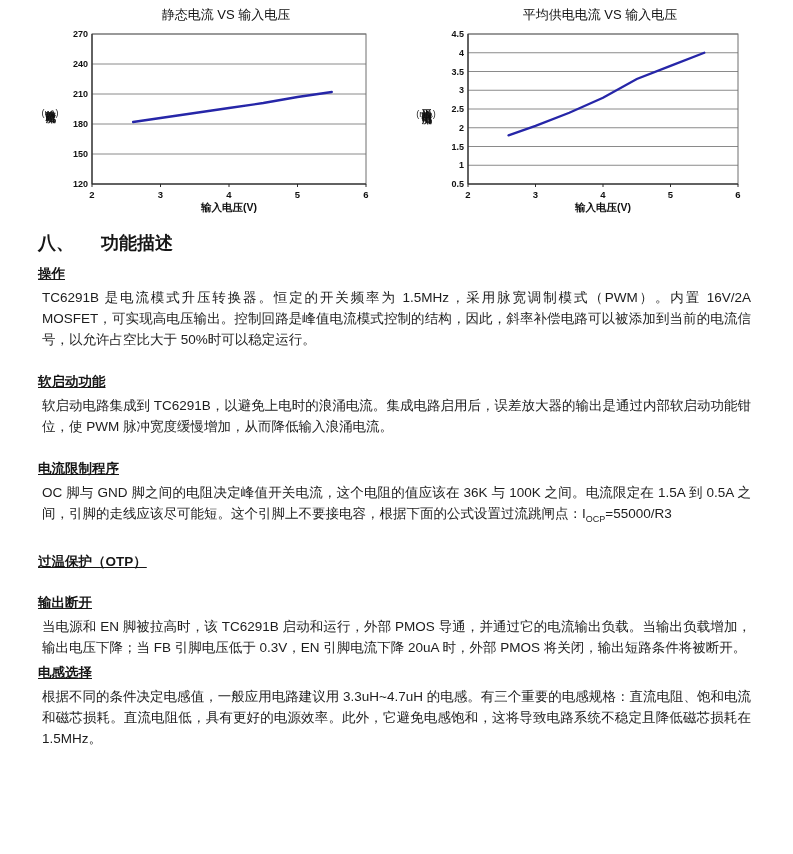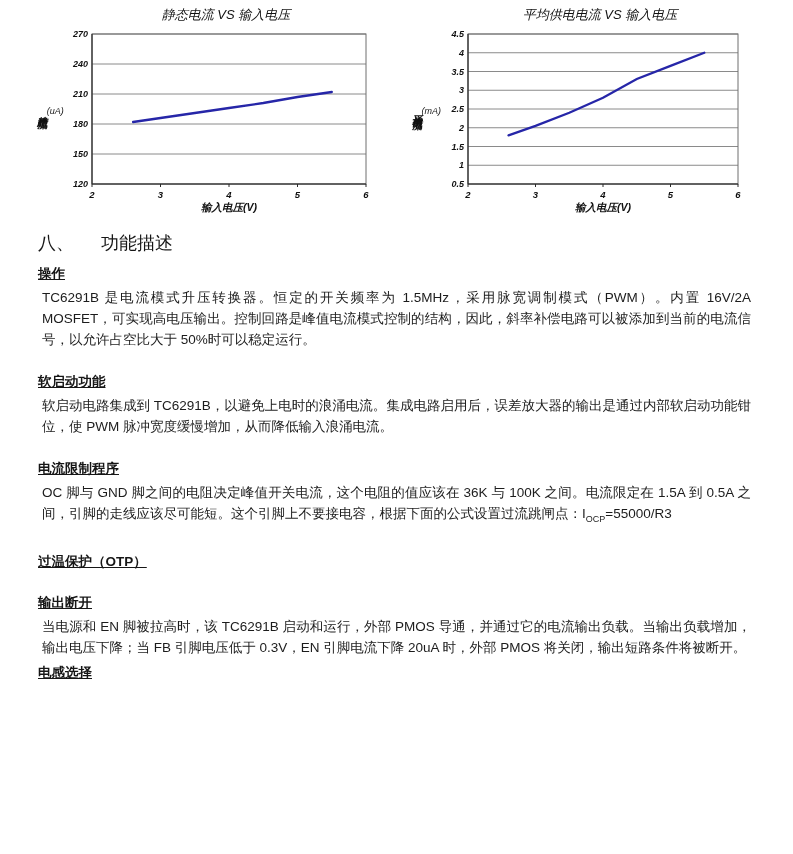--- a/index.html
+++ b/index.html
@@ -3,49 +3,49 @@
 <meta charset="utf-8">
 <style>
   html,body{margin:0;padding:0;background:#fff;}
   .page{
     width:793px;height:854px;background:#ffffff;overflow:hidden;
     font-family:"Liberation Sans","DejaVu Sans",sans-serif;color:#1c1c1c;
     box-sizing:border-box;
   }
   
   .charts-row{display:flex;padding:4px 0 0 40px;gap:44px;}
-  .chart{margin:0;font-style:italic;}
+  .chart{margin:0;}
   .chart-title{
     text-align:center;font-size:13px;font-weight:500;color:#111;
     height:24px;line-height:22px;padding-left:40px;white-space:nowrap;
   }
   .chart-body{display:flex;align-items:flex-start;}
   .ycol{
-    display:flex;flex-direction:row;align-items:center;justify-content:center;
+    display:flex;flex-direction:column;align-items:center;justify-content:center;
     width:20px;height:160px;padding-top:2px;overflow:visible;
   }
   .ychars{
     writing-mode:vertical-rl;text-orientation:upright;
     font-size:10px;font-weight:bold;letter-spacing:1px;line-height:1.05;color:#111;
   }
   .yunit{font-size:9px;color:#222;margin-top:2px;white-space:nowrap;}
   svg.plot{display:block;}
   svg.plot text{font-family:"Liberation Sans","DejaVu Sans",sans-serif;fill:#111;}
   svg.plot .ytick{font-size:9px;font-weight:bold;text-anchor:end;}
   svg.plot .xtick{font-size:9.5px;font-weight:bold;text-anchor:middle;}
   svg.plot .xlabel{font-size:10.5px;font-weight:bold;text-anchor:middle;}
   svg.plot .grid{stroke:#8a8a8a;stroke-width:1;}
   svg.plot .frame{fill:none;stroke:#6f6f6f;stroke-width:1;}
   svg.plot .axis{stroke:#2a2a2a;stroke-width:1.2;}
   svg.plot .tickmark{stroke:#2a2a2a;stroke-width:1;}
   svg.plot .dataline{fill:none;stroke-width:2.3;stroke-linecap:round;}
   
   .doc{padding:0 38px 0 38px;}
   .sec-heading{
-    font-size:18px;font-weight:normal;color:#161616;
+    font-size:18px;font-weight:bold;color:#161616;
     margin:17px 0 10px 0;line-height:24px;
   }
   .sec-heading .sec-num{margin-right:27px;}
   .sub{margin-top:23px;}
   .sub.first{margin-top:6px;}
   .sub-heading{font-size:13.5px;font-weight:bold;color:#161616;margin:0 0 4px 0;line-height:18px;text-decoration:underline;}
   .para{
     font-size:13.5px;line-height:21px;margin:4px;color:#1c1c1c;
     text-align:justify;
   }
@@ -170,16 +170,17 @@
     </div>
 
     <div class="sub">
       <div class="sub-heading">输出断开</div>
       <p class="para">当电源和 EN 脚被拉高时，该 TC6291B 启动和运行，外部 PMOS 导通，并通过它的电流输出负载。当输出负载增加，输出电压下降；当 FB 引脚电压低于 0.3V，EN 引脚电流下降 20uA 时，外部 PMOS 将关闭，输出短路条件将被断开。</p>
     </div>
 
 
     <div class="sub first">
       <div class="sub-heading">电感选择</div>
+      <p class="para">根据不同的条件决定电感值，一般应用电路建议用 3.3uH~4.7uH 的电感。有三个重要的电感规格：直流电阻、饱和电流和磁芯损耗。直流电阻低，具有更好的电源效率。此外，它避免电感饱和，这将导致电路系统不稳定且降低磁芯损耗在 1.5MHz。</p>
     </div>
 
   </div>
 </div>
 
 </body></html>

